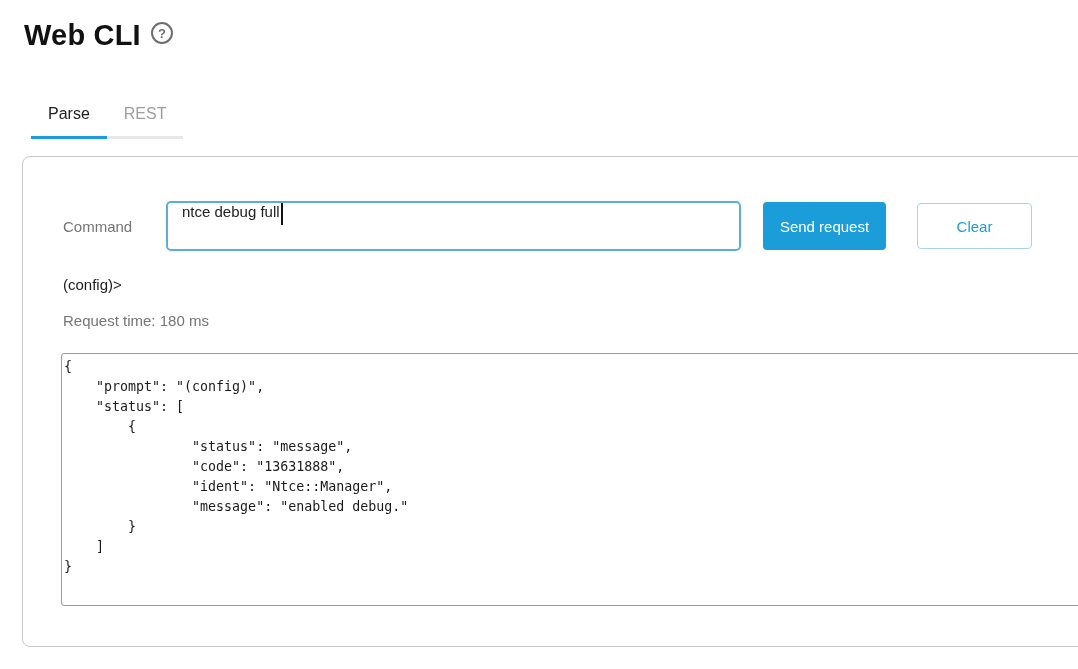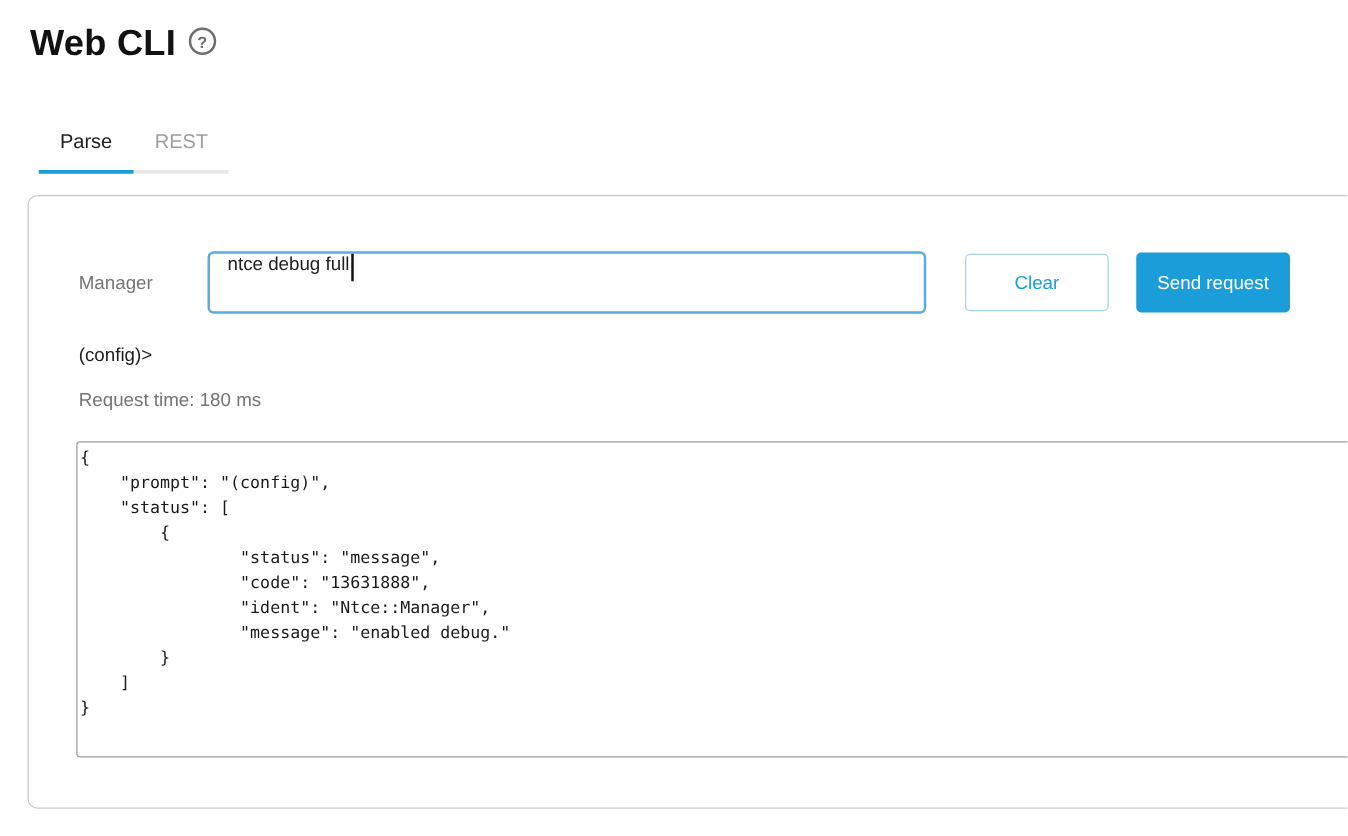--- a/index.html
+++ b/index.html
@@ -75,27 +75,27 @@
   </div>
 
   <div class="tabs">
     <div class="tab active">Parse</div>
     <div class="tab">REST</div>
   </div>
 
   <div class="card">
 
     <div class="command-row">
-      <label class="cmd-label">Manager</label>
+      <label class="cmd-label">Command</label>
       <div class="textbox">
         <span>ntce debug full</span>
           <span class="caret"></span>
       </div>
+      <button class="btn primary">Send request</button>
       <button class="btn outline">Clear</button>
-      <button class="btn primary">Send request</button>
     </div>
 
     <div class="prompt-line">(config)&gt;</div>
     <div class="request-time">Request time: 180 ms</div>
 
     <pre class="response">{
     "prompt": "(config)",
     "status": [
         {
                 "status": "message",

